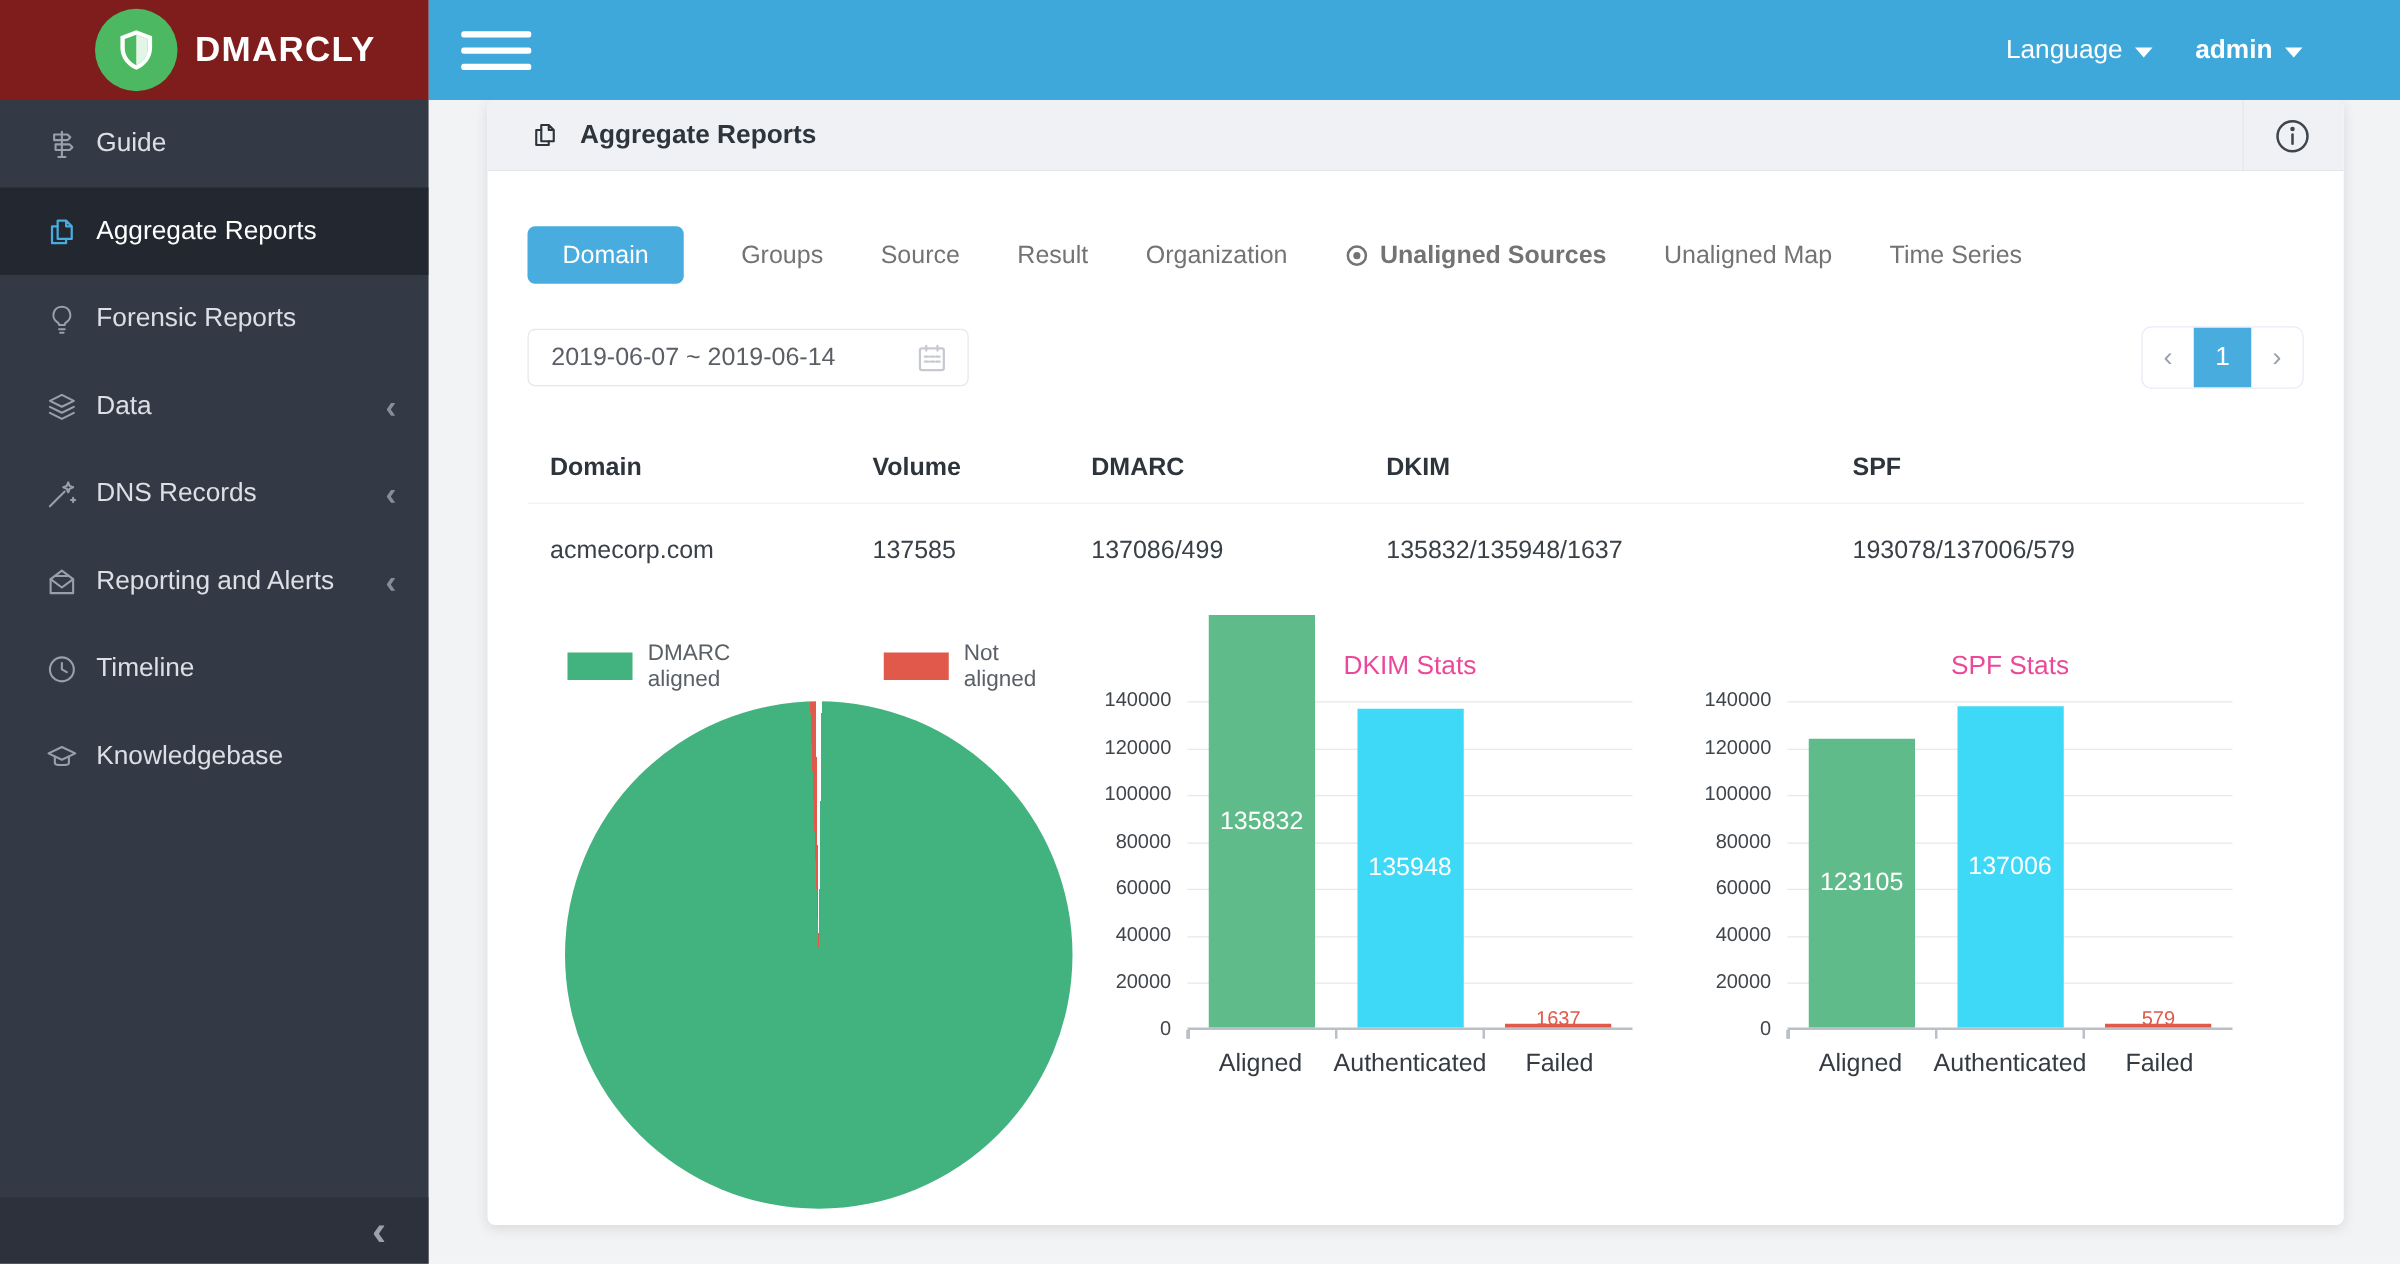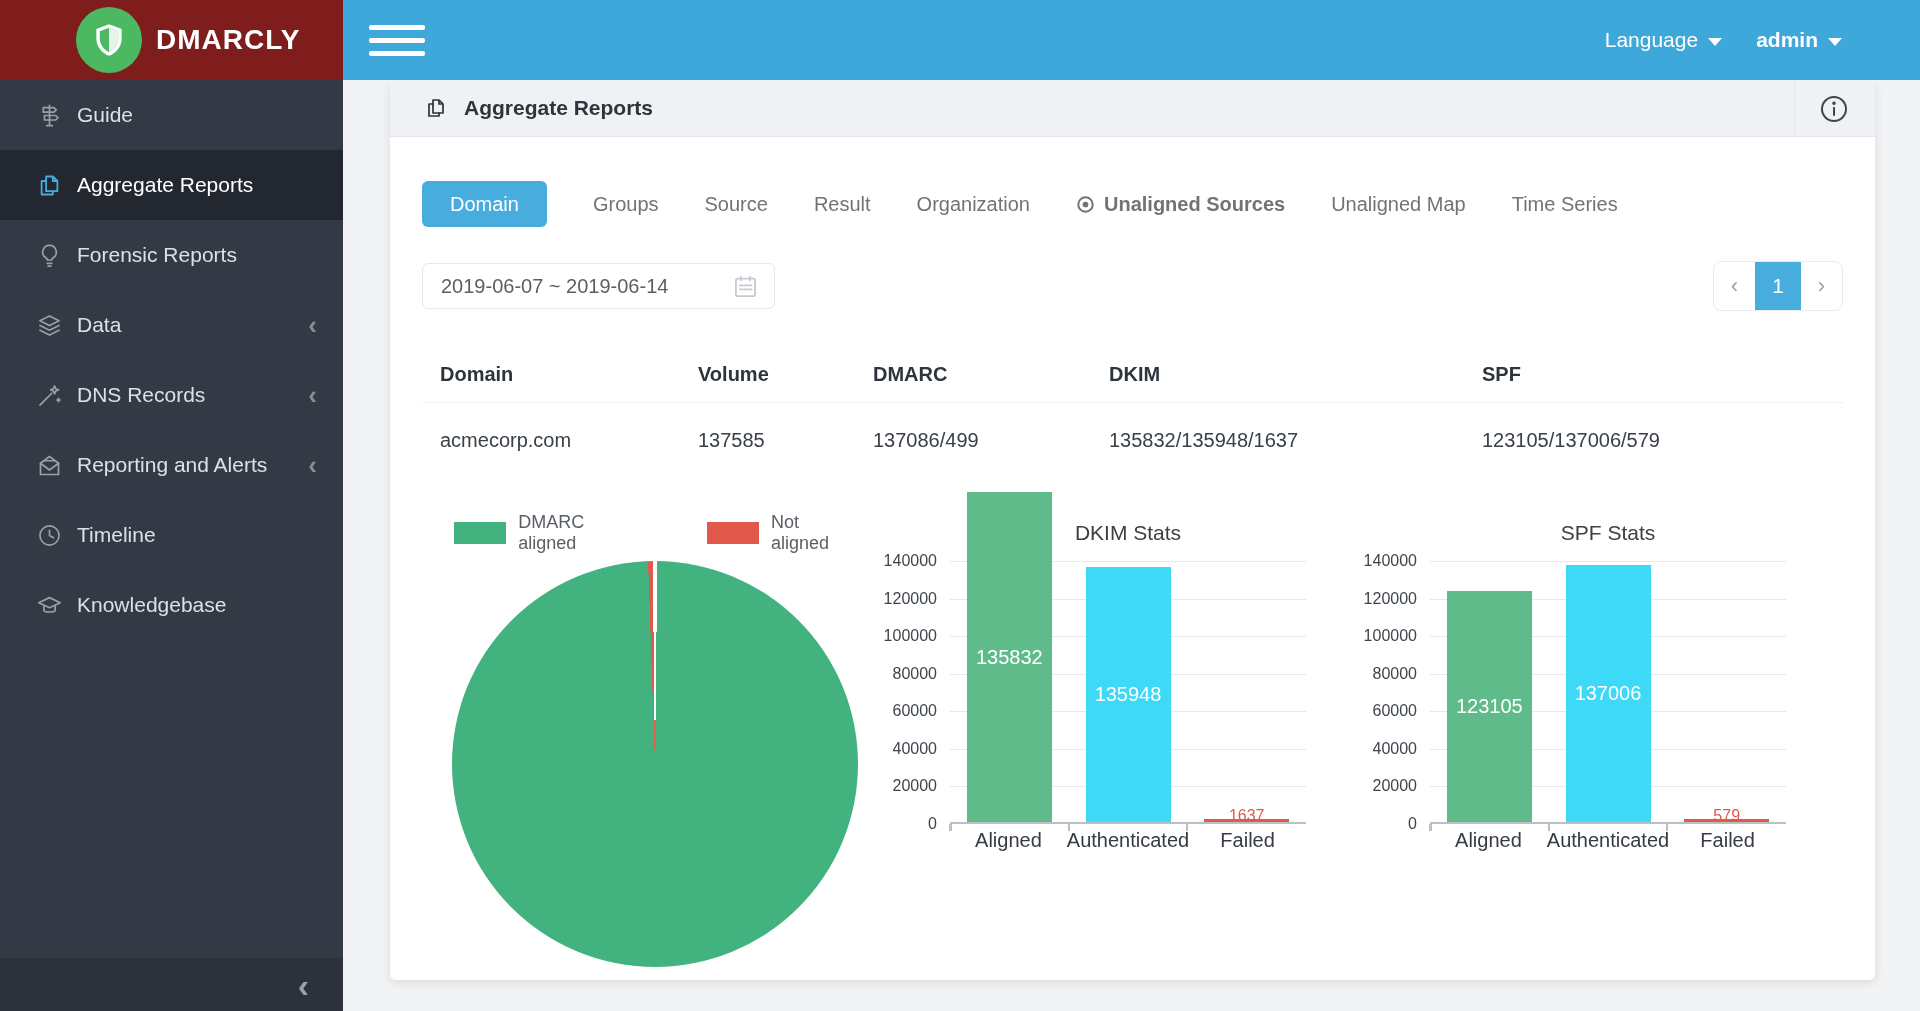--- a/index.html
+++ b/index.html
@@ -65,33 +65,33 @@
   
   .charts { margin-top:44px; display:flex; }
   .pie-block { width:450px; flex-shrink:0; }
   .legend { width:437px; display:flex; justify-content:center; align-items:center; gap:32px; height:24px; margin-bottom:16px; }
   .legend-entry { display:flex; align-items:center;padding-left:32px; }
   .legend-swatch { width:54px; height:22px; margin-right:12px; }
   .legend-label { font-size:18px; color:#5A6067; }
   .pie { width:406px; height:406px; border-radius:50%; margin-left:30px; }
 
   .bar-chart { width:480px; flex-shrink:0; }
-  .chart-title { margin-left:78px; width:356px; text-align:center; font-size:21px; color:#404040; height:26px; }
+  .chart-title { margin-left:78px; width:356px; text-align:center; font-size:21px; color:#ec4899; height:26px; }
   .chart-area { display:flex; margin-top:14px; }
   .y-axis { width:78px; height:263px; position:relative; }
   .ytick { position:absolute; right:13px; transform:translateY(-50%); font-size:16px; color:#3F454C; }
   .plot { width:356px; height:263px; position:relative; border-bottom:2px solid #B9C0C7; display:flex; align-items:flex-end; }
   .plot::after { content:""; position:absolute; left:0; bottom:-9px; width:2px; height:7px; background:#B9C0C7; }
   .gridline { position:absolute; left:0; right:0; height:1px; background:#E8E8E8; }
   .slot { flex:1; height:100%; display:flex; align-items:flex-end; justify-content:center; position:relative; }
   .slot:not(:first-child)::before { content:""; position:absolute; left:-1px; bottom:-9px; width:2px; height:7px; background:#B9C0C7; z-index:3; }
   .bar { width:85px; display:flex; align-items:center; justify-content:center; position:relative; z-index:2; }
   .bar-label { color:#fff; font-size:20px; }
   .bar-label-small { position:absolute; bottom:-3px; width:100%; text-align:center; color:#E0594B; font-size:16px; z-index:1; }
-  .x-axis { display:flex; margin-left:78px; width:356px; margin-top:5px;align-items:center; }
+  .x-axis { display:flex; margin-left:78px; width:356px; margin-top:16px;align-items:center; }
   .xlabel { flex:1; text-align:center; font-size:20px; color:#353B42; white-space:nowrap; }
 
   svg { display:block; }
 </style>
 </head>
 <body>
 
 <div class="topbar">
   <div class="brand">
     <div class="logo-circle">
@@ -253,21 +253,21 @@
           <div>Volume</div>
           <div>DMARC</div>
           <div>DKIM</div>
           <div>SPF</div>
         </div>
         <div class="trow tdata">
           <div>acmecorp.com</div>
           <div>137585</div>
           <div>137086/499</div>
           <div>135832/135948/1637</div>
-          <div>123105/137006/579</div>
+          <div>193078/137006/579</div>
         </div>
       </div>
 
       <div class="charts">
 
         <div class="pie-block">
           <div class="legend">
             <div class="legend-entry">
               <div class="legend-swatch" style="background: rgb(66, 178, 127);"></div>
               <span class="legend-label">DMARC aligned</span>

